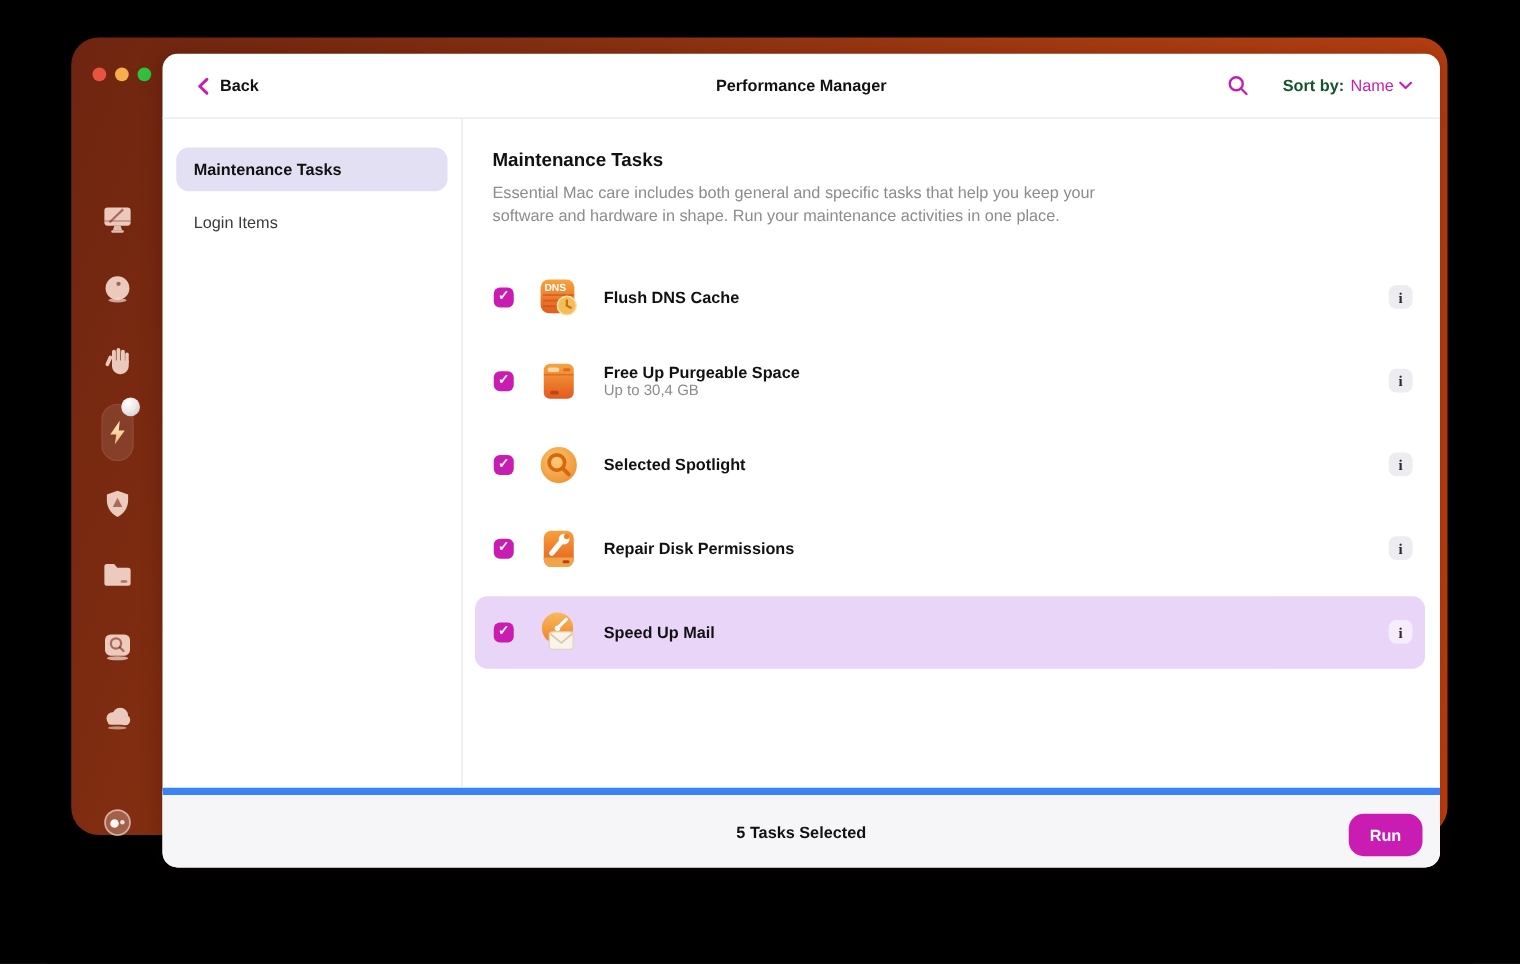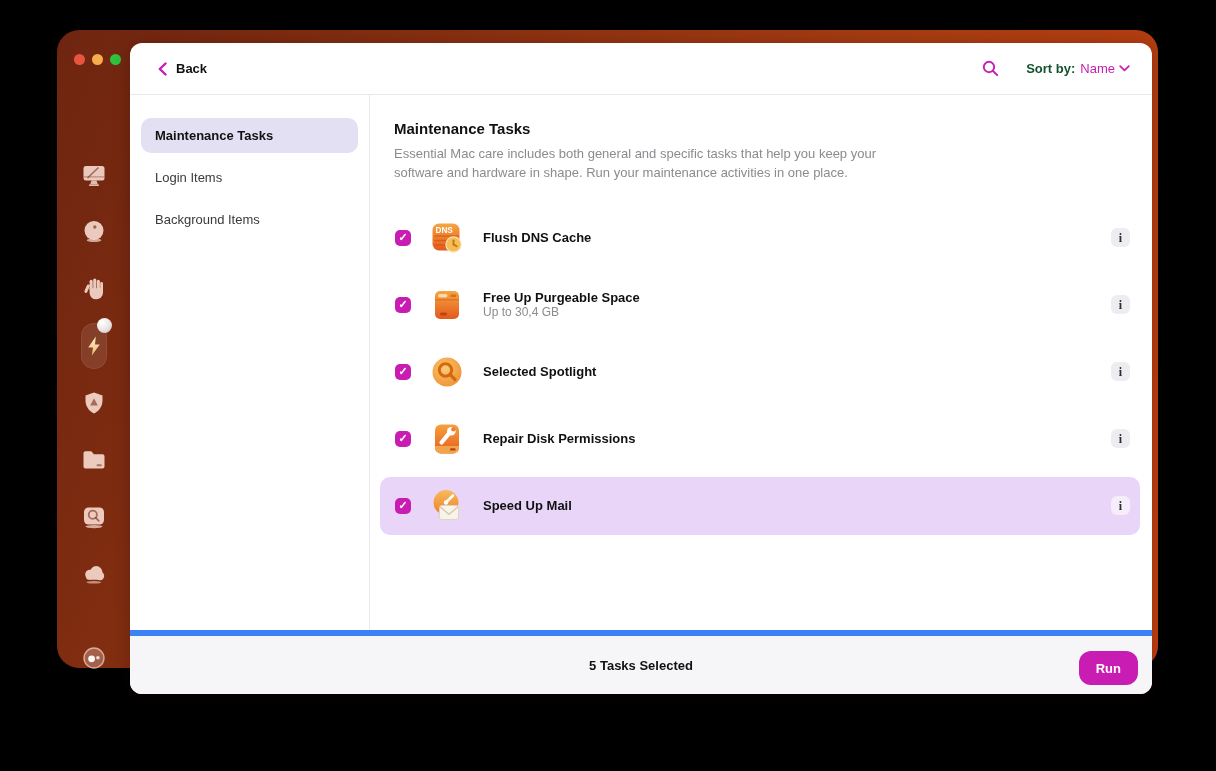--- a/index.html
+++ b/index.html
@@ -183,20 +183,21 @@
 
     <div class="panel">
 
       <div class="panel-header">
         <div class="back-btn">
           <svg width="9" height="14" viewBox="0 0 9 14">
             <polyline points="7.5,1.5 1.8,7 7.5,12.5" fill="none" stroke="#c81cb2" stroke-width="2.4" stroke-linecap="round" stroke-linejoin="round"></polyline>
           </svg>
           <span class="back-label">Back</span>
         </div>
+        <div class="panel-title">Performance Manager</div>
         <div class="header-right">
           <svg width="17" height="17" viewBox="0 0 17 17" style="cursor:pointer">
             <circle cx="7" cy="7" r="5.2" fill="none" stroke="#c81cb2" stroke-width="1.9"></circle>
             <line x1="11" y1="11" x2="15.2" y2="15.2" stroke="#c81cb2" stroke-width="1.9" stroke-linecap="round"></line>
           </svg>
           <div class="sort-group">
             <span class="sort-label">Sort by:</span>
             <span class="sort-value">
               <span>Name</span>
               <svg width="11" height="7" viewBox="0 0 11 7">
@@ -204,21 +205,20 @@
               </svg>
             </span>
           </div>
         </div>
       </div>
 
       <div class="panel-body">
         <div class="side">
           <div class="side-item selected">Maintenance Tasks</div>
           <div class="side-item">Login Items</div>
-          <div class="side-item">Background Items</div>
         </div>
 
         <div class="main">
           <div class="content-heading">Maintenance Tasks</div>
           <p class="content-desc">Essential Mac care includes both general and specific tasks that help you keep your software and hardware in shape. Run your maintenance activities in one place.</p>
 
           <div class="task-row">
             <div class="checkbox">
                 <span>✓</span>
               </div>

